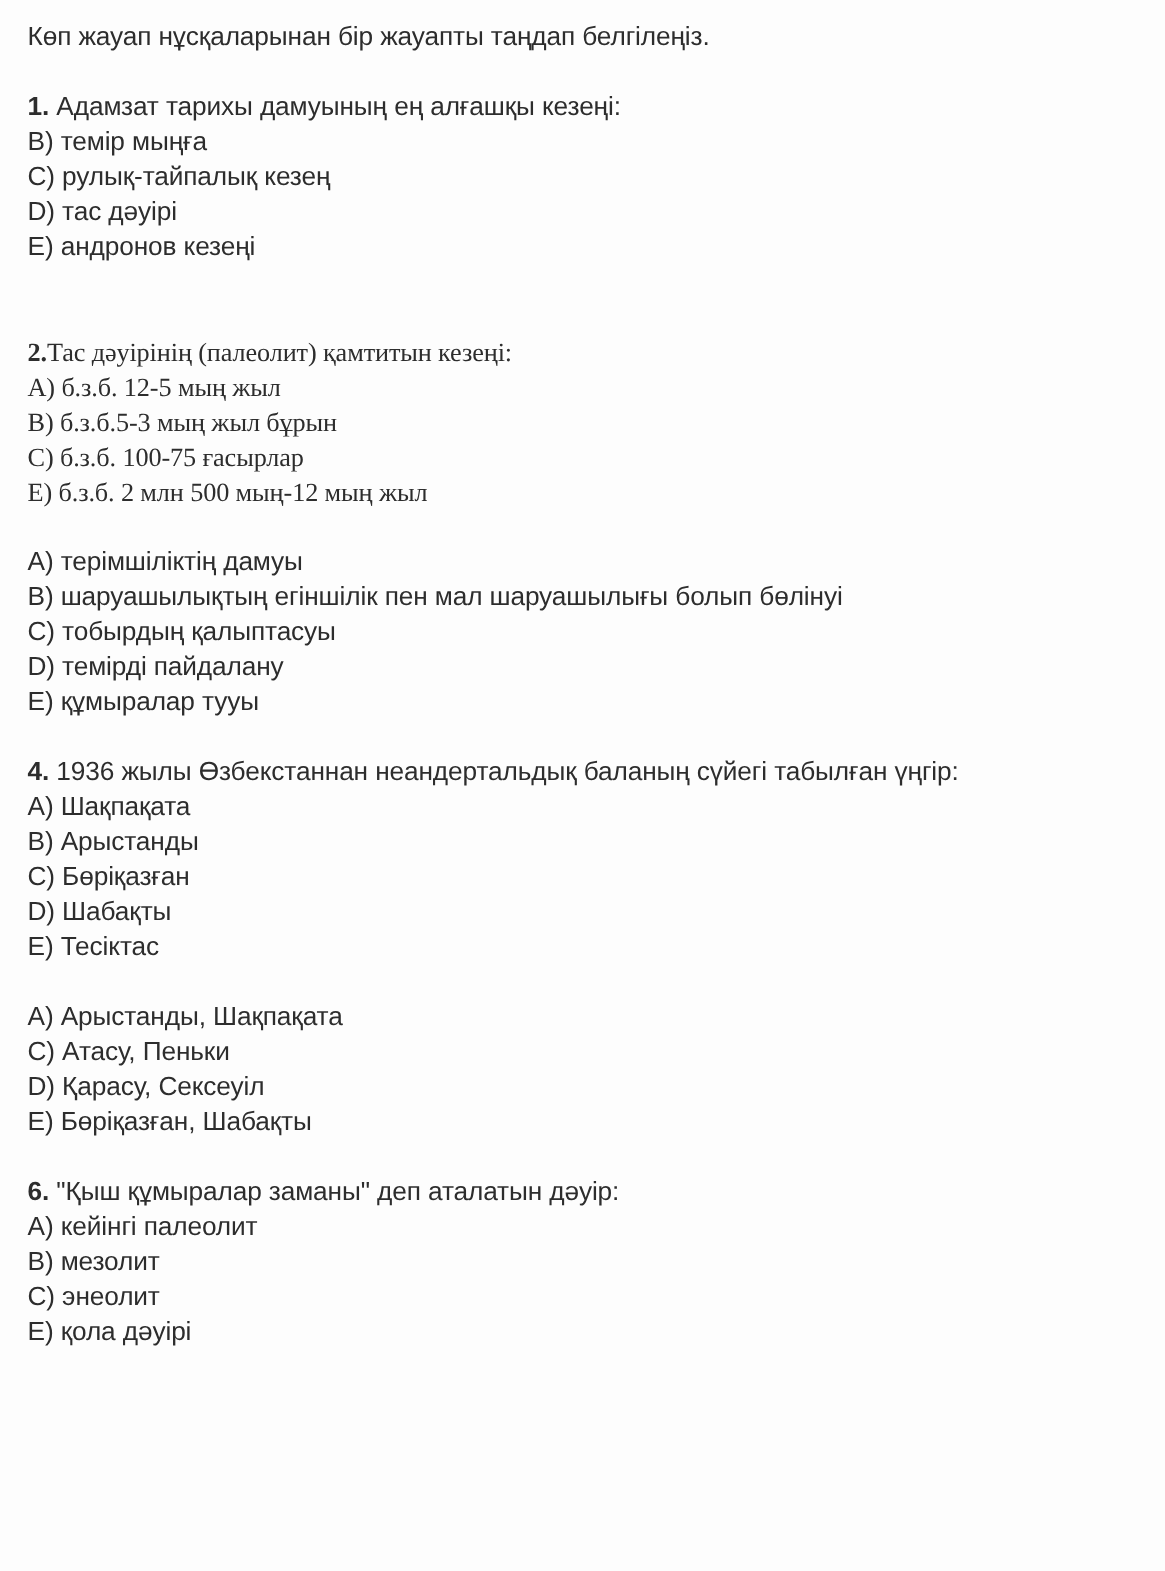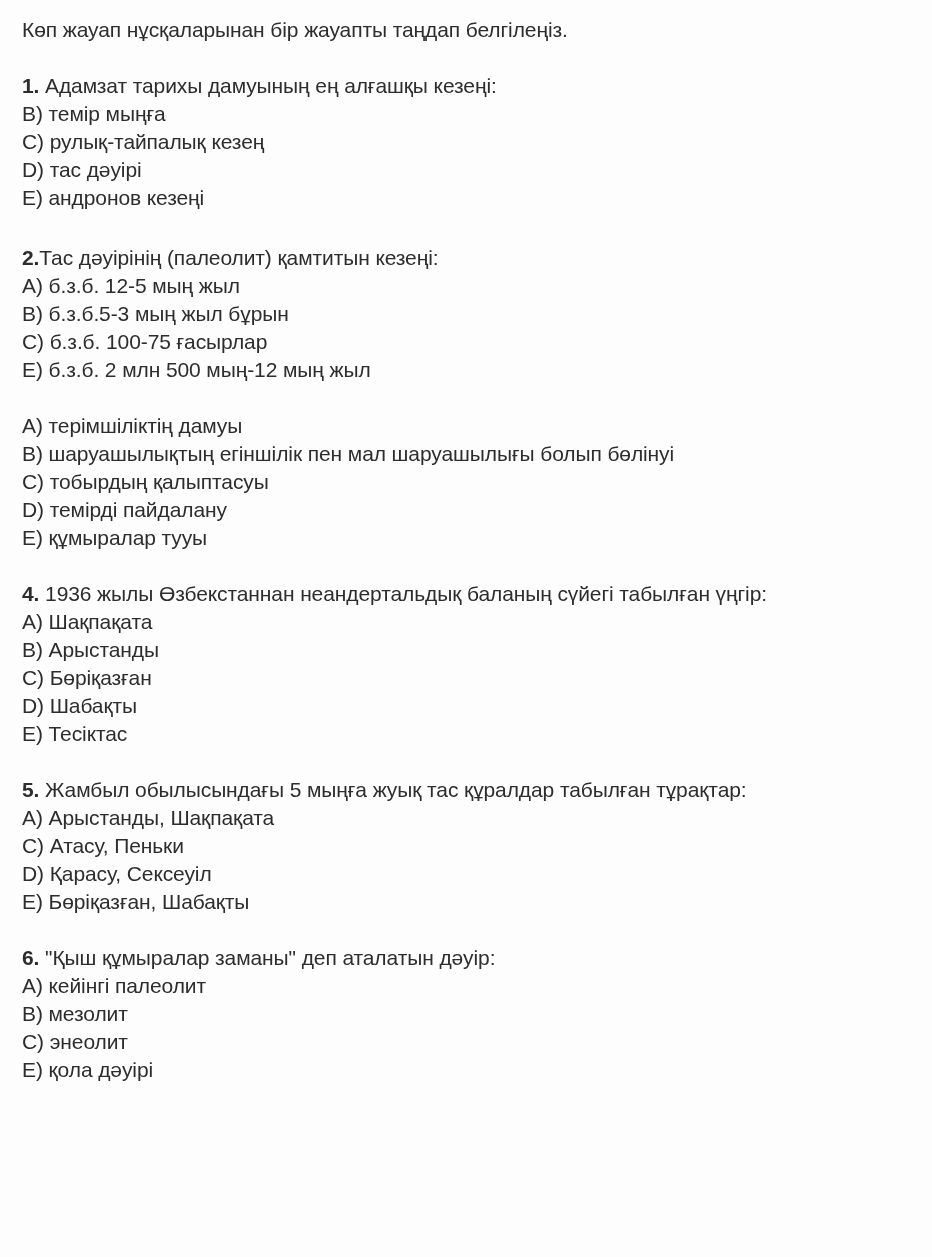--- a/index.html
+++ b/index.html
@@ -26,21 +26,22 @@
     padding: 0;
     white-space: pre-wrap;
   }
   .instruction {
     margin-bottom: 0;
   }
   .question {
     margin-top: 28px;
   }
   .question.extra-gap {
-    margin-top: 32px;
+    margin-top: 56px;
+    font-family: Liberation Serif, serif;
   }
   .qnum {
     font-weight: 700;
   }
 </style>
 </head>
 <body>
 
 <main class="page">
 
@@ -73,21 +74,20 @@
   <section class="question">
     <p class="qline"><strong class="qnum">4.</strong><span> 1936 жылы Өзбекстаннан неандертальдық баланың сүйегі табылған үңгір:</span></p>
     <p class="option">A) Шақпақата</p>
     <p class="option">B) Арыстанды</p>
     <p class="option">C) Бөріқазған</p>
     <p class="option">D) Шабақты</p>
     <p class="option">E) Тесіктас</p>
   </section>
 
   <section class="question">
-    <p class="qline"><strong class="qnum">5.</strong><span> Жамбыл обылысындағы 5 мыңға жуық тас құралдар табылған тұрақтар:</span></p>
     <p class="option">A) Арыстанды, Шақпақата</p>
     <p class="option">C) Атасу, Пеньки</p>
     <p class="option">D) Қарасу, Сексеуіл</p>
     <p class="option">E) Бөріқазған, Шабақты</p>
   </section>
 
   <section class="question">
     <p class="qline"><strong class="qnum">6.</strong><span> "Қыш құмыралар заманы" деп аталатын дәуір:</span></p>
     <p class="option">A) кейінгі палеолит</p>
     <p class="option">B) мезолит</p>

